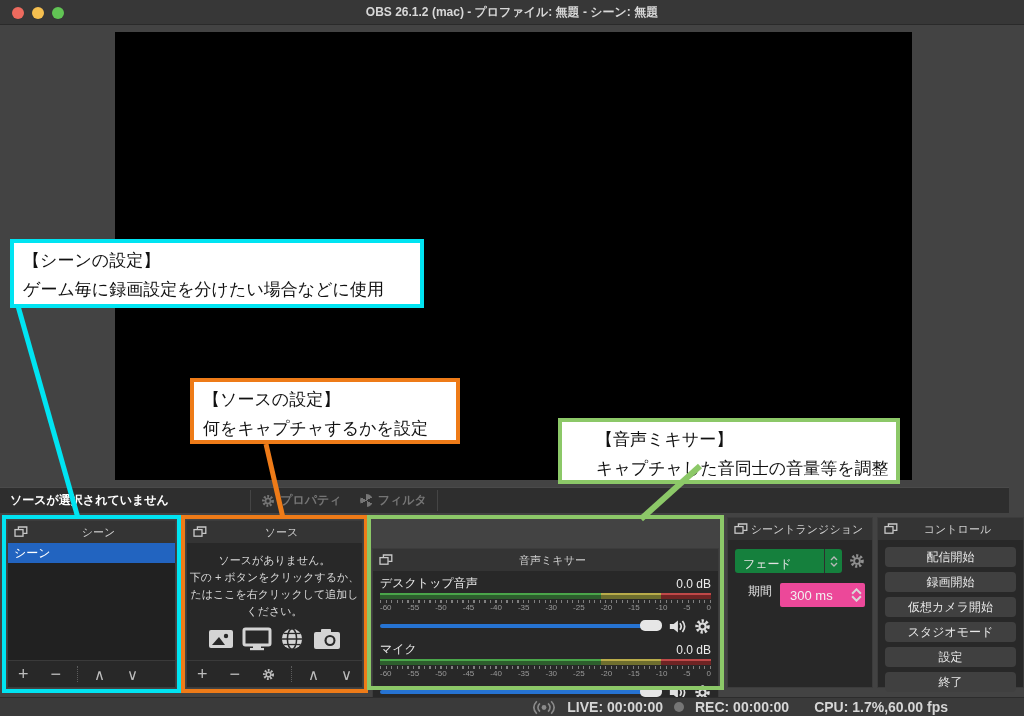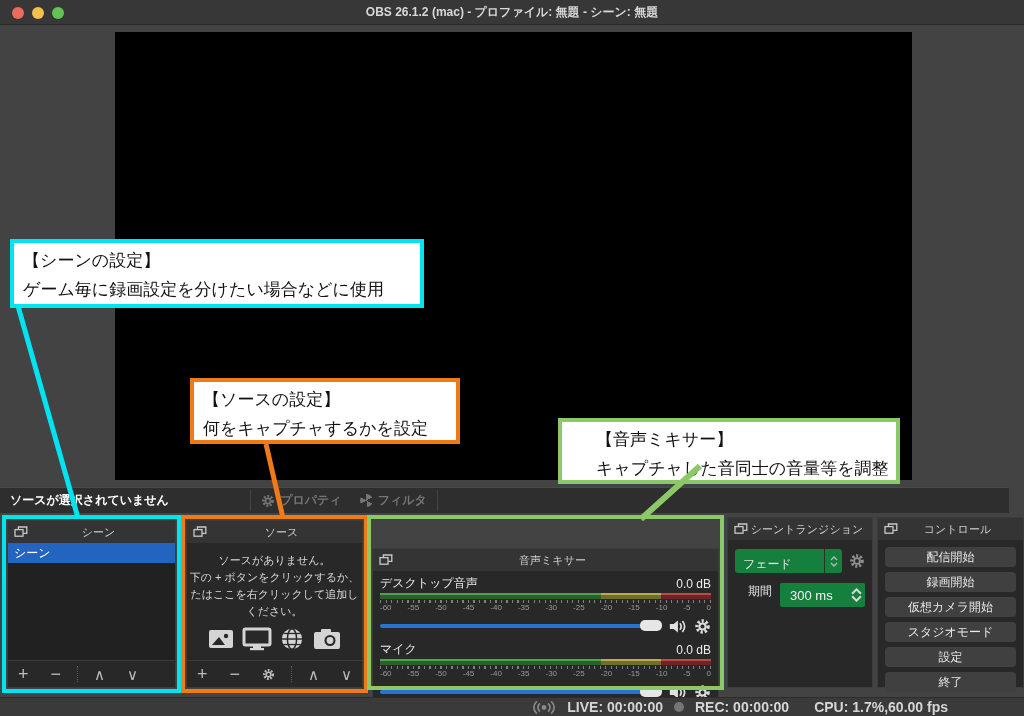--- a/index.html
+++ b/index.html
@@ -71,21 +71,21 @@
   .vol-handle{ position:absolute; right:-1px; top:-4px; width:22px; height:11px; background:#e6e6e6; border-radius:5px; }
 
   .dock.transitions{ left:727px; top:517px; width:146px; height:171px; }
   .tr-row1{ display:flex; align-items:center; margin:9px 7px 0 7px; gap:7px; }
   .tr-select{ flex:1; display:flex; align-items:flex-end; height:24px; background:#15803d; border-radius:3px; overflow:hidden; }
   .tr-select .selval{ flex:1; padding-left:8px; color:#e2e2e2; font-size:12px; }
   .tr-stepper{ width:18px; height:100%; border-left:1px solid #2e2e2e; display:flex; flex-direction:column;
                align-items:center; justify-content:center; gap:1px; }
   .tr-row2{ display:flex; margin:10px 7px 0 20px; }
   .tr-label{ color:#e2e2e2; font-size:12px; }
-  .tr-input{ position:relative; flex:1; margin-left:8px; height:24px; background:#15803d; border-radius:2px;
+  .tr-input{ position:relative; flex:1; margin-left:8px; height:24px; background:#ec4899; border-radius:2px;
              display:flex; align-items:center; }
   .tr-input .ival{ padding-left:10px; color:#f2f2f2; font-size:13px; }
   .spin{ position:absolute; right:3px; top:1px; bottom:1px; display:flex; flex-direction:column;
          align-items:center; justify-content:center; gap:0px; }
 
   .dock.controls{ left:877px; top:517px; width:147px; height:171px; }
   .ctl-btn{ display:block; margin:5px 7px 0 7px; height:20px; line-height:20px; background:#404040;
             border:none; border-radius:4px; color:#e8e8e8; font-size:12px; text-align:center; width:calc(100% - 14px);
             font-family:inherit; }
   .ctl-btn:first-of-type{ margin-top:7px; }

